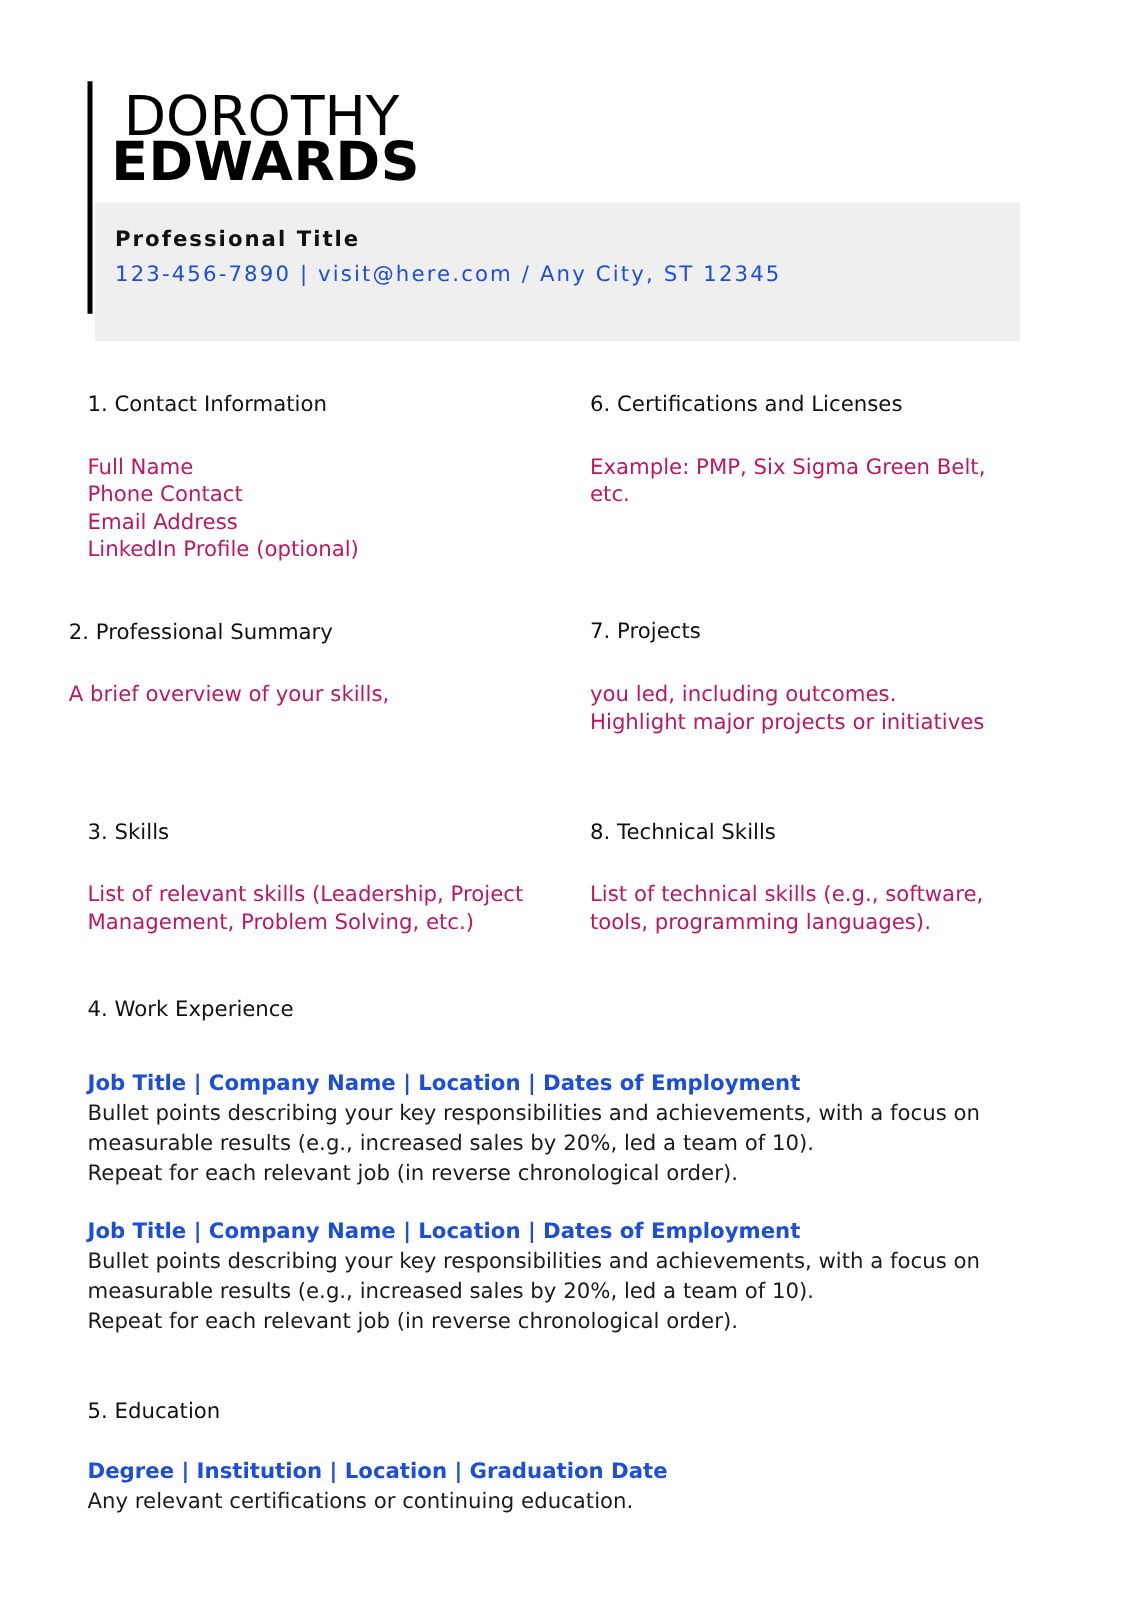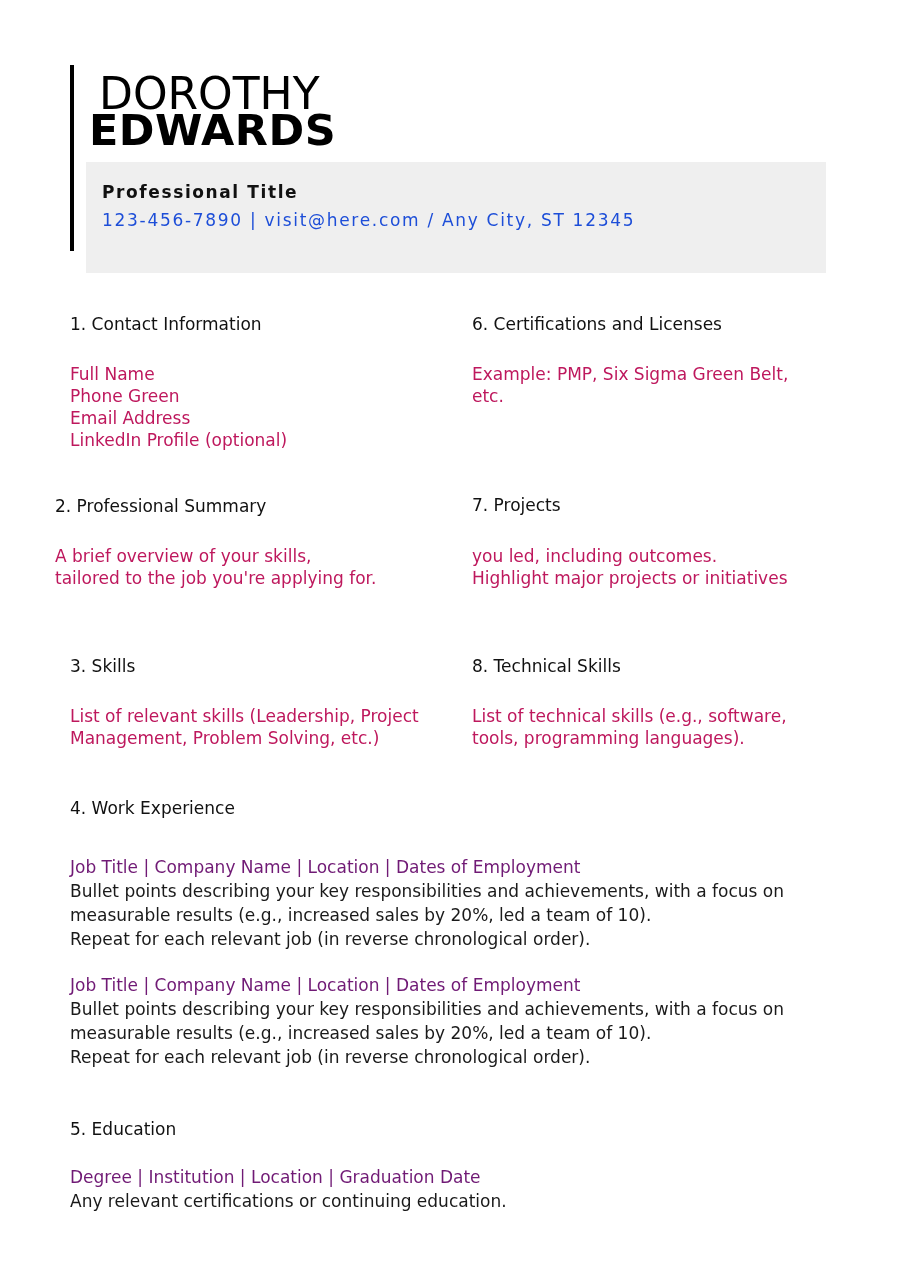--- a/index.html
+++ b/index.html
@@ -42,21 +42,21 @@
       font-family: "DejaVu Sans", sans-serif;
       font-size: 43px;
       font-weight: bold;
       line-height: 48px;
       letter-spacing: 0.5px;
       color: #000;
       margin: 0;
     }
     .info-band {
       position: absolute;
-      left: 86px;
+      left: 76px;
       top: 162px;
       width: 740px;
       height: 111px;
       background: #efefef;
     }
     .pro-title {
       position: absolute;
       left: 16px;
       top: 20px;
       font-size: 17px;
@@ -95,22 +95,22 @@
     }
     .job {
       position: absolute;
       left: 70px;
       width: 760px;
       font-size: 17px;
       line-height: 24px;
       color: #1a1a1a;
     }
     .job .job-head {
-      font-weight: normal;
-      color: #701a75;
+      font-weight: bold;
+      color: #1d4ed8;
       white-space: nowrap;
     }
     .job div {
       white-space: nowrap;
     }
   </style>
 </head>
 <body>
 
 <div class="accent-bar"></div>
@@ -119,31 +119,30 @@
 
 <div class="info-band">
   <div class="pro-title">Professional Title</div>
   <div class="contact-line">123-456-7890 | visit@here.com / Any City, ST 12345</div>
 </div>
 
 <div class="section" style="left:70px; top:313px;">
   <h2>1. Contact Information</h2>
   <div class="body">
     <div>Full Name</div>
-    <div>Phone Green</div>
+    <div>Phone Contact</div>
     <div>Email Address</div>
     <div>LinkedIn Profile (optional)</div>
   </div>
 </div>
 
 <div class="section" style="left:55px; top:495px;">
   <h2>2. Professional Summary</h2>
   <div class="body">
     <div>A brief overview of your skills,</div>
-    <div>tailored to the job you're applying for.</div>
   </div>
 </div>
 
 <div class="section" style="left:70px; top:655px;">
   <h2>3. Skills</h2>
   <div class="body">
     <div>List of relevant skills (Leadership, Project</div>
     <div>Management, Problem Solving, etc.)</div>
   </div>
 </div>

